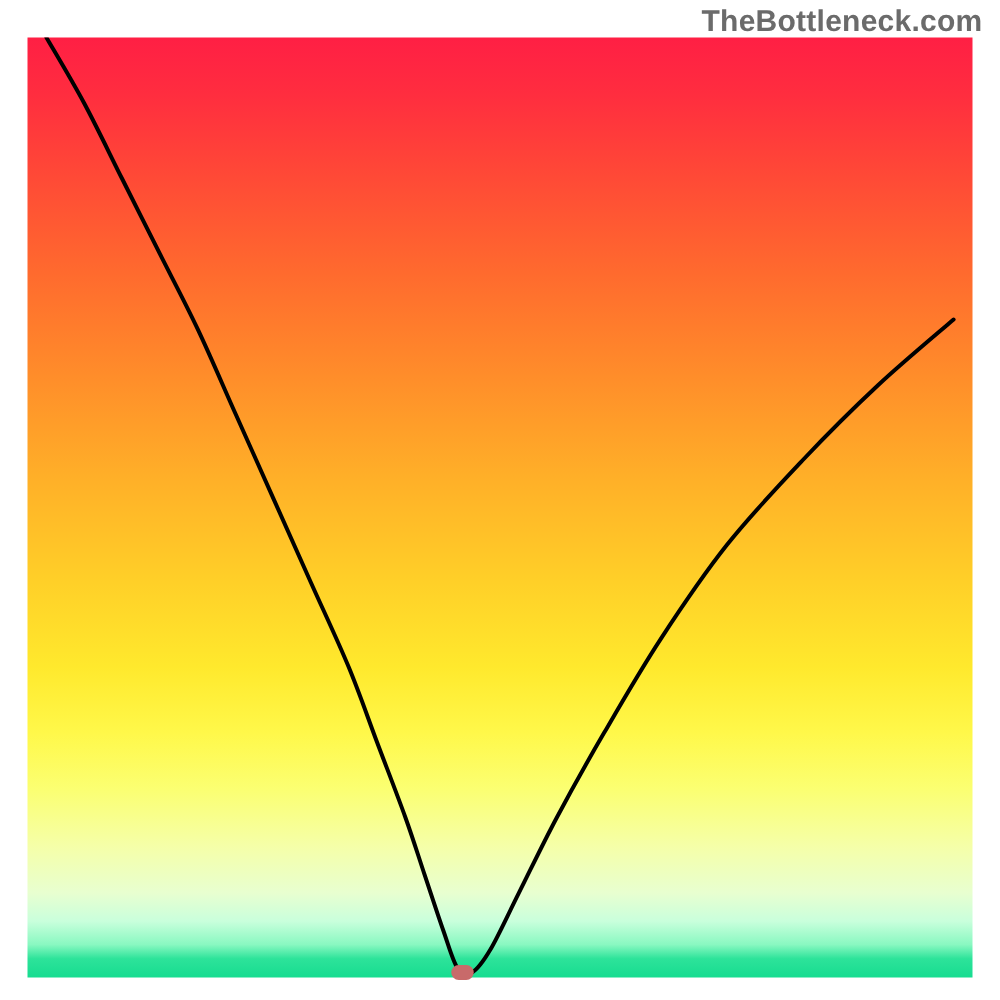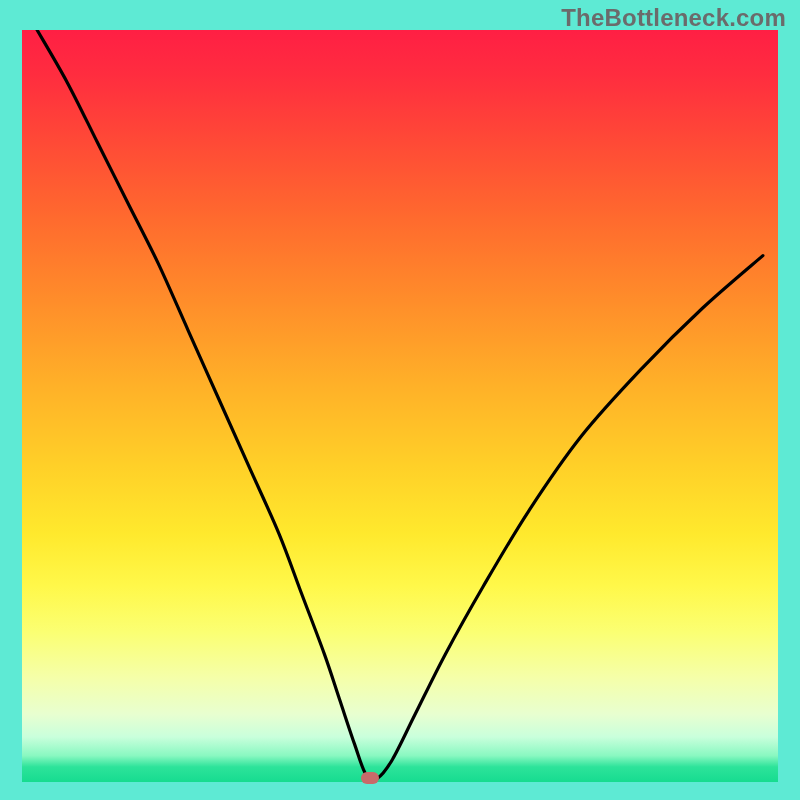--- a/index.html
+++ b/index.html
@@ -7,21 +7,21 @@
     padding: 0;
     width: 800px;
     height: 800px;
     background: #000;
     overflow: hidden;
   }
   .frame {
     position: relative;
     width: 800px;
     height: 800px;
-    background: #5eead4;
+    background: #ffffff;
   }
   .watermark {
     position: absolute;
     top: 4px;
     right: 14px;
     font-family: Arial, Helvetica, sans-serif;
     font-size: 24px;
     font-weight: 600;
     color: #6b6b6b;
     letter-spacing: 0.2px;

